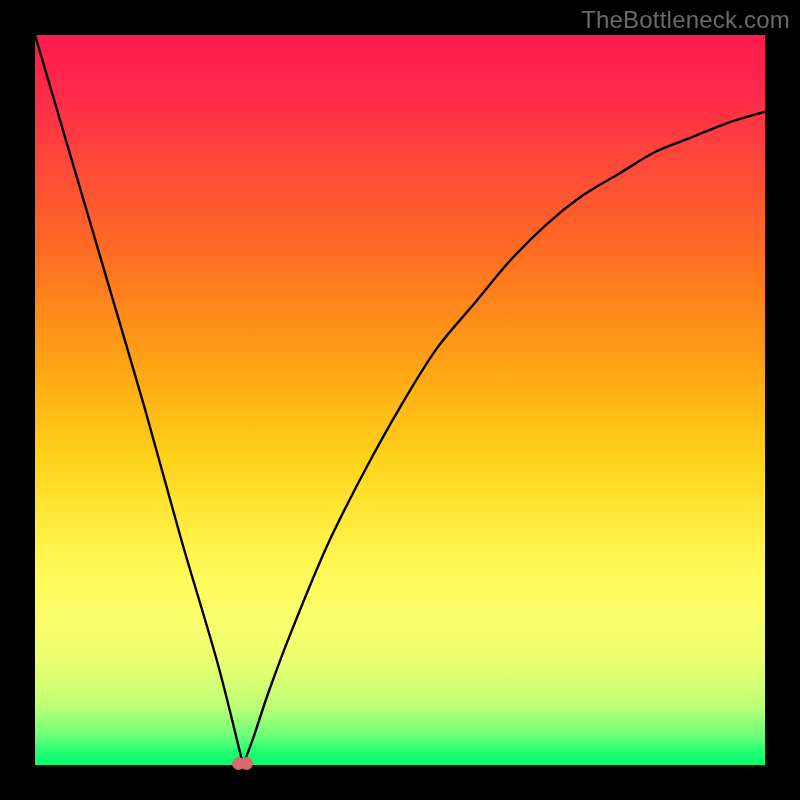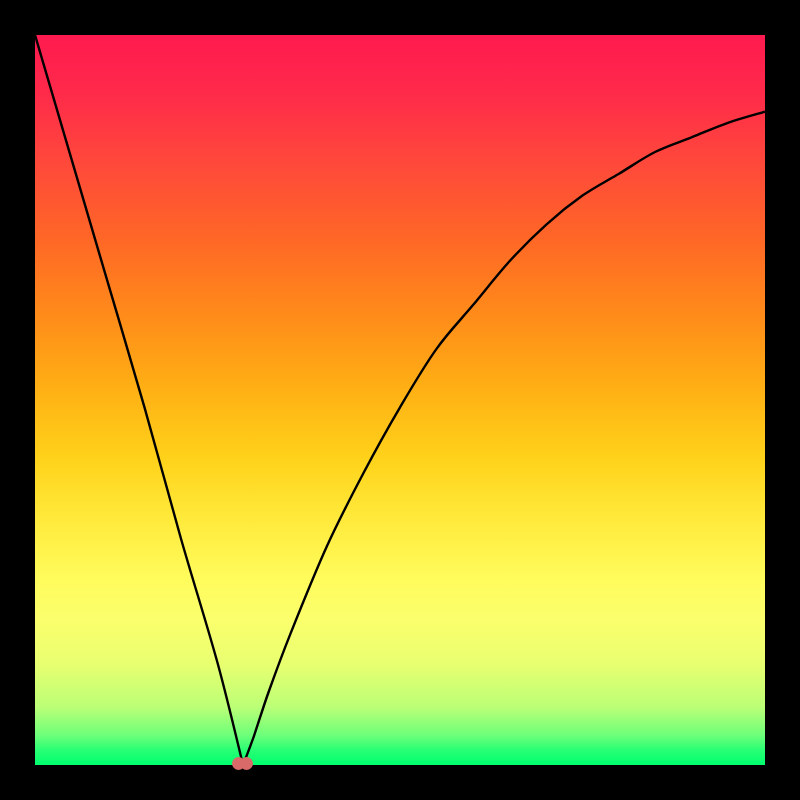--- a/index.html
+++ b/index.html
@@ -61,20 +61,21 @@
   }
   .dot {
     position: absolute;
     border-radius: 50%;
   }
 </style>
 </head>
 <body>
 
 <div class="frame">
+  <div class="watermark">TheBottleneck.com</div>
 
   <div class="plot-area">
     <svg class="curve" viewBox="0 0 730 730" preserveAspectRatio="none">
       <path id="curve-path" fill="none" stroke-width="2.4" stroke="#000000" d="M 0.00 0.00 C 6.08 20.68, 24.33 82.73, 36.50 124.10 C 48.67 165.47, 60.83 206.83, 73.00 248.20 C 85.17 289.57, 97.33 329.72, 109.50 372.30 C 121.67 414.88, 133.83 461.12, 146.00 503.70 C 158.17 546.28, 172.16 590.08, 182.50 627.80 C 192.84 665.52, 203.79 712.97, 208.05 730.00 M 208.05 730.00 C 209.88 725.13, 214.74 712.97, 219.00 700.80 C 223.26 688.63, 227.52 674.03, 233.60 657.00 C 239.68 639.97, 245.77 622.93, 255.50 598.60 C 265.23 574.27, 279.83 537.77, 292.00 511.00 C 304.17 484.23, 316.33 461.12, 328.50 438.00 C 340.67 414.88, 352.83 392.98, 365.00 372.30 C 377.17 351.62, 389.33 330.93, 401.50 313.90 C 413.67 296.87, 425.83 284.70, 438.00 270.10 C 450.17 255.50, 462.33 239.68, 474.50 226.30 C 486.67 212.92, 498.83 200.75, 511.00 189.80 C 523.17 178.85, 535.33 169.12, 547.50 160.60 C 559.67 152.08, 571.83 146.00, 584.00 138.70 C 596.17 131.40, 608.33 122.88, 620.50 116.80 C 632.67 110.72, 644.83 107.07, 657.00 102.20 C 669.17 97.33, 681.33 91.86, 693.50 87.60 C 705.67 83.34, 723.92 78.47, 730.00 76.65"></path>
     </svg>
 
     <div id="min-dot-a" class="dot" style="width: 13px; height: 13px; background: rgb(216, 106, 106); left: 197.05px; top: 722px;"></div>
     <div id="min-dot-b" class="dot" style="width: 13px; height: 13px; background: rgb(216, 106, 106); left: 205.05px; top: 722px;"></div>
   </div>
 </div>

